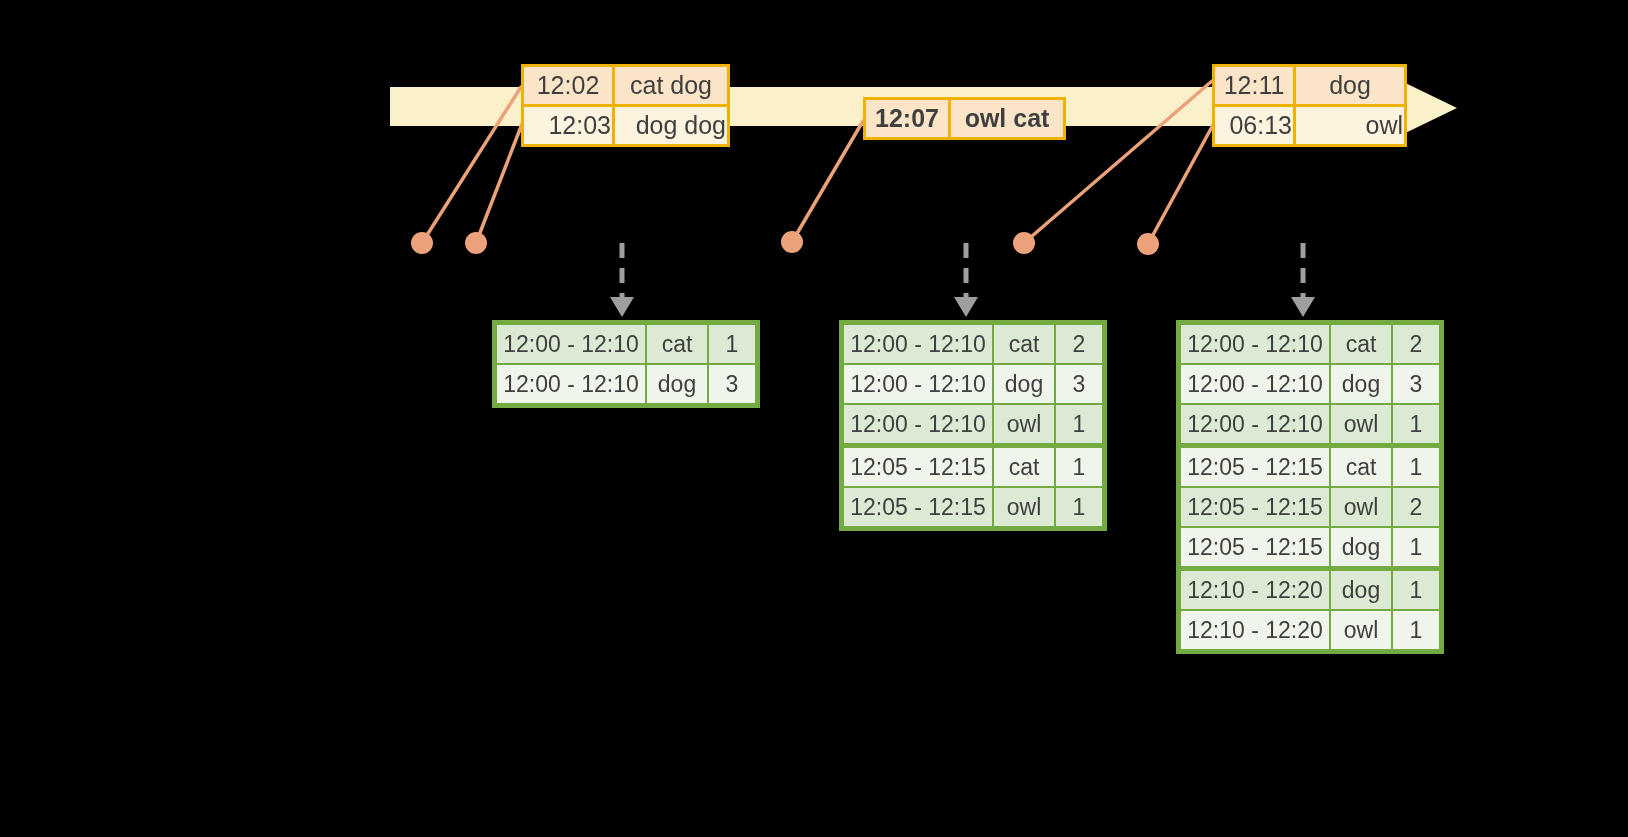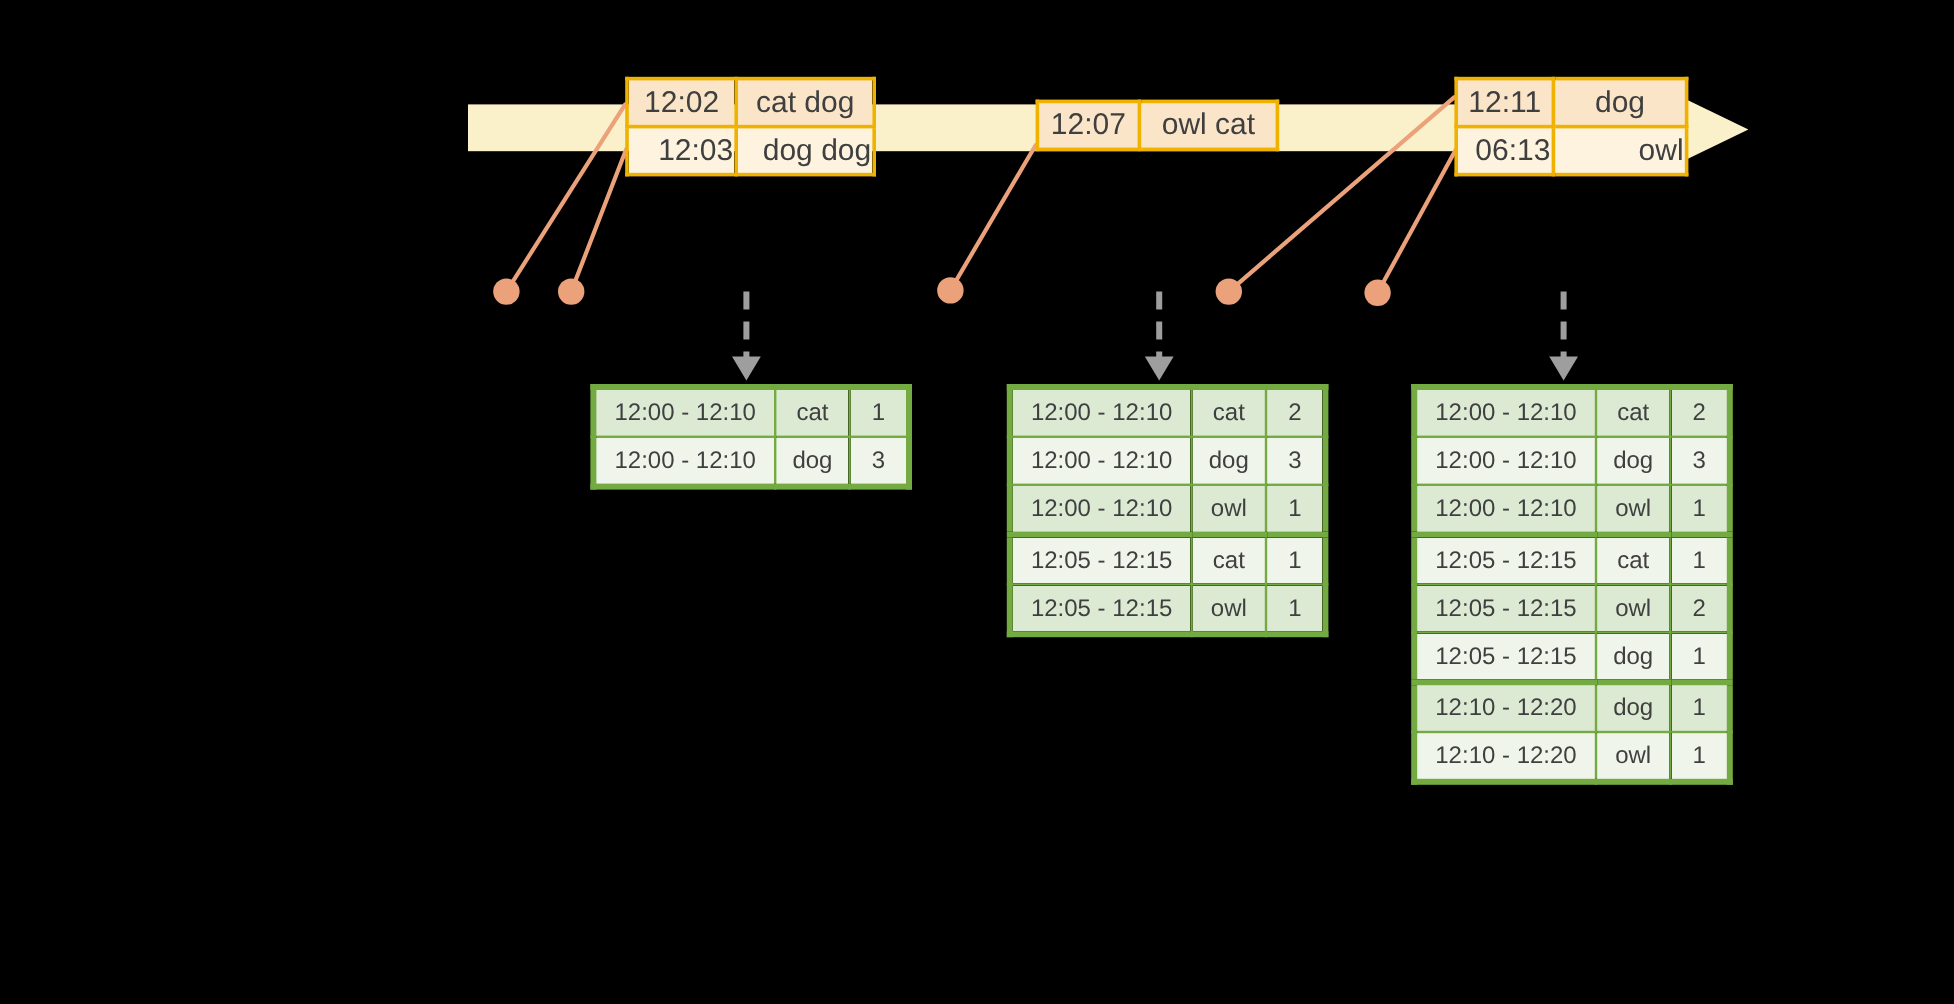--- a/index.html
+++ b/index.html
@@ -38,32 +38,32 @@
 
   
   .evt-table td {
     border: 3px solid var(--evt-border);
     height: 35px;
     font-size: 25px;
   }
   .fill-a { background: var(--evt-a); }
   .fill-b { background: var(--evt-b); text-align: right; }
   .evt-1 { left: 521px; top: 64px; }
-  .evt-2 { left: 863px; top: 83px; }
+  .evt-2 { left: 863px; top: 97px; font-weight: bold; }
   .evt-3 { left: 1212px; top: 64px; }
   .evt-1 td:first-child { width: 86px; }  .evt-1 td:last-child { width: 110px; }
   .evt-2 td:first-child { width: 80px; }  .evt-2 td:last-child { width: 110px; }
   .evt-3 td:first-child { width: 76px; }  .evt-3 td:last-child { width: 106px; }
 
   
   .res-table { border: 5px solid var(--res-border); }
   .res-table td {
     border: 2px solid var(--res-border);
     height: 36px;
-    font-size: 20px;
+    font-size: 23px;
   }
   .res-table td:nth-child(1) { width: 146px; }
   .res-table td:nth-child(2) { width: 58px; }
   .res-table td:nth-child(3) { width: 44px; }
   .res-table tr.group-start td { border-top-width: 5px; }
   .res-dark  { background: var(--res-dark); }
   .res-light { background: var(--res-light); }
   .res-1 { left: 492px;  top: 320px; }
   .res-2 { left: 839px;  top: 320px; }
   .res-3 { left: 1176px; top: 320px; }

